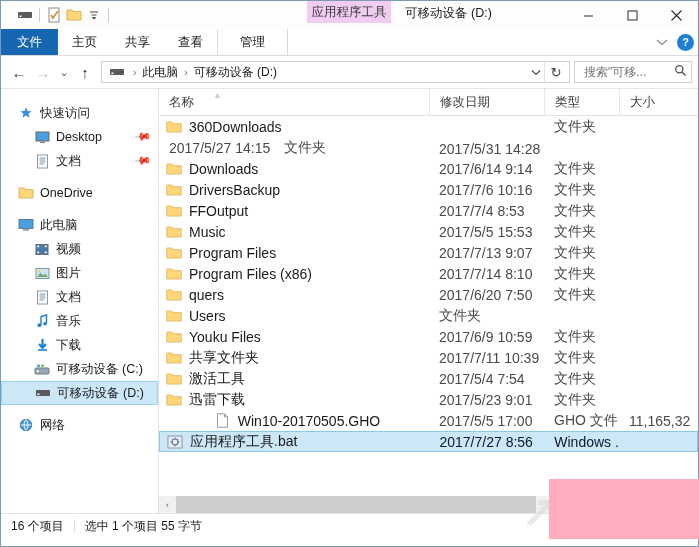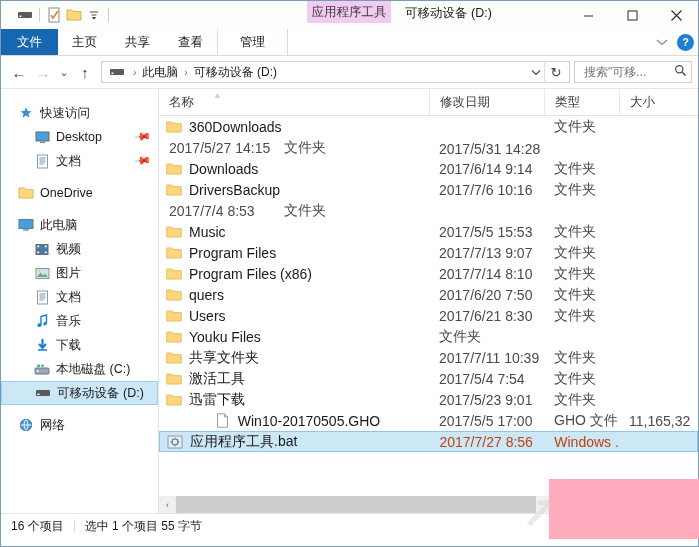--- a/index.html
+++ b/index.html
@@ -65,21 +65,21 @@
   .colhdr{height:26px;display:flex;align-items:center;border-bottom:1px solid #e4e4e4;font-size:12.5px;color:#3c3c3c;position:relative;background:#fff;}
   .col{height:26px;line-height:26px;padding-left:10px;box-sizing:border-box;border-left:1px solid #e8e8e8;overflow:hidden;white-space:nowrap;}
   .col.first{border-left:0;}
   .sortmark{position:absolute;left:54px;top:1px;color:#cfcfcf;font-size:9px;}
   .rows{flex:1;overflow:hidden;position:relative;}
   .row{height:21px;display:flex;align-items:center;font-size:14px;color:#1a1a1a;box-sizing:border-box;}
   .row.sel{background:#cce8f7;border:1px solid #8cc8e8;}
   .cell{padding-left:10px;box-sizing:border-box;overflow:hidden;white-space:nowrap;display:flex;align-items:center;}
   .cell.name{padding-left:6px;}
   .cell.date,.cell.type,.cell.size{color:#4a4a4a;}
-  .row.sel .cell.date,.row.sel .cell.type{color:#c2410c;}
+  .row.sel .cell.date,.row.sel .cell.type{color:#0f172a;}
   .ficon{width:18px;height:16px;margin-right:6px;flex:0 0 18px;display:flex;align-items:center;justify-content:center;}
 
   
   .hscroll{height:17px;background:#f0f0f0;display:flex;align-items:center;position:relative;}
   .hs-arrow{width:17px;height:17px;display:flex;align-items:center;justify-content:center;color:#5a5a5a;font-size:9px;background:#f0f0f0;}
   .hs-track{flex:1;height:17px;background:#f0f0f0;position:relative;}
   .hs-thumb{position:absolute;left:0;top:0;height:17px;width:360px;background:#cdcdcd;}
 
   
   .statusbar{height:24px;border-top:1px solid #e4e4e4;display:flex;align-items:center;background:#fff;font-size:12px;color:#1a1a1a;}
@@ -316,21 +316,21 @@
 
       <div class="nav-item lvl1">
         <span class="ico">
           <svg width="16" height="13" viewBox="0 0 16 13">
               <rect x="1" y="5" width="14" height="6" rx="1" fill="#9aa8b4" stroke="#6b7a88"></rect>
               <rect x="2.6" y="7.4" width="2" height="1.6" fill="#fff"></rect>
               <rect x="3" y="1.5" width="3" height="2.6" fill="#5ba8e0"></rect>
               <rect x="7" y="1.5" width="3" height="2.6" fill="#7ac86b"></rect>
             </svg>
         </span>
-        <span>本地磁盘 (C:)</span>
+        <span>可移动设备 (C:)</span>
       </div>
 
       <div class="nav-item lvl1 sel">
         <span class="ico">
           <svg width="16" height="12" viewBox="0 0 16 12">
               <rect x="1" y="3" width="14" height="6" rx="1" fill="#5a5a5a"></rect>
               <rect x="2.5" y="6.5" width="2" height="1.5" fill="#fff"></rect>
             </svg>
         </span>
         <span>可移动设备 (D:)</span>
@@ -400,20 +400,29 @@
                   <path d="M0.8 2 h5.1 l1.5 1.7 H0.8 Z" fill="#f6cf6e"></path>
                 </svg>
               </span>
               <span>DriversBackup</span>
             </div>
             <div class="cell date" style="width: 115px;">2017/7/6 10:16</div>
             <div class="cell type" style="width: 75px;">文件夹</div>
             <div class="cell size" style="width: 78px;"></div>
           </div>
           <div class="row">
+            <div class="cell name" style="width: 270px;">
+              <span class="ficon">
+                <svg width="16" height="14" viewBox="0 0 16 14">
+                  <path d="M0.8 2 h5.1 l1.5 1.7 H15.2 V12 H0.8 Z" fill="#ffd77a" stroke="#e0bb68"></path>
+                  <path d="M0.8 2 h5.1 l1.5 1.7 H0.8 Z" fill="#f6cf6e"></path>
+                </svg>
+              </span>
+              <span>FFOutput</span>
+            </div>
             <div class="cell date" style="width: 115px;">2017/7/4 8:53</div>
             <div class="cell type" style="width: 75px;">文件夹</div>
             <div class="cell size" style="width: 78px;"></div>
           </div>
           <div class="row">
             <div class="cell name" style="width: 270px;">
               <span class="ficon">
                 <svg width="16" height="14" viewBox="0 0 16 14">
                   <path d="M0.8 2 h5.1 l1.5 1.7 H15.2 V12 H0.8 Z" fill="#ffd77a" stroke="#e0bb68"></path>
                   <path d="M0.8 2 h5.1 l1.5 1.7 H0.8 Z" fill="#f6cf6e"></path>
@@ -470,34 +479,34 @@
           <div class="row">
             <div class="cell name" style="width: 270px;">
               <span class="ficon">
                 <svg width="16" height="14" viewBox="0 0 16 14">
                   <path d="M0.8 2 h5.1 l1.5 1.7 H15.2 V12 H0.8 Z" fill="#ffd77a" stroke="#e0bb68"></path>
                   <path d="M0.8 2 h5.1 l1.5 1.7 H0.8 Z" fill="#f6cf6e"></path>
                 </svg>
               </span>
               <span>Users</span>
             </div>
-            <div class="cell date" style="width: 115px;">2017/6/21 8:30</div>
             <div class="cell type" style="width: 75px;">文件夹</div>
             <div class="cell size" style="width: 78px;"></div>
           </div>
           <div class="row">
             <div class="cell name" style="width: 270px;">
               <span class="ficon">
                 <svg width="16" height="14" viewBox="0 0 16 14">
                   <path d="M0.8 2 h5.1 l1.5 1.7 H15.2 V12 H0.8 Z" fill="#ffd77a" stroke="#e0bb68"></path>
                   <path d="M0.8 2 h5.1 l1.5 1.7 H0.8 Z" fill="#f6cf6e"></path>
                 </svg>
               </span>
               <span>Youku Files</span>
             </div>
+            <div class="cell date" style="width: 115px;">2017/6/9 10:59</div>
             <div class="cell type" style="width: 75px;">文件夹</div>
             <div class="cell size" style="width: 78px;"></div>
           </div>
           <div class="row">
             <div class="cell name" style="width: 270px;">
               <span class="ficon">
                 <svg width="16" height="14" viewBox="0 0 16 14">
                   <path d="M0.8 2 h5.1 l1.5 1.7 H15.2 V12 H0.8 Z" fill="#ffd77a" stroke="#e0bb68"></path>
                   <path d="M0.8 2 h5.1 l1.5 1.7 H0.8 Z" fill="#f6cf6e"></path>
                 </svg>

